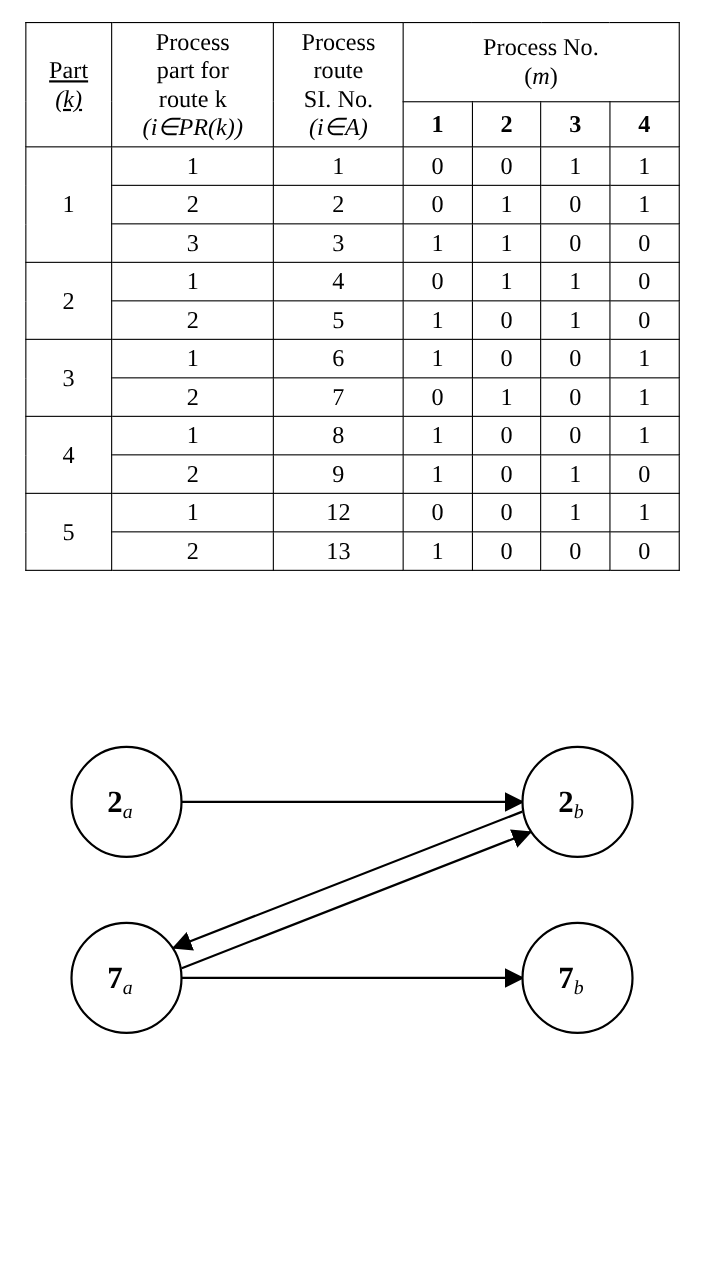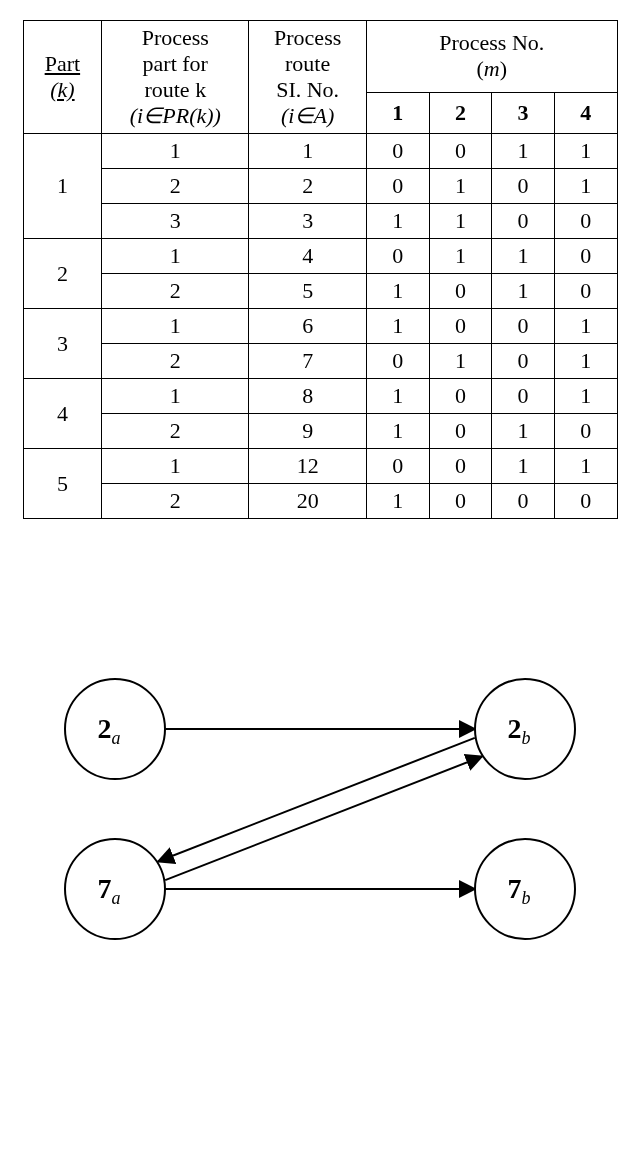--- a/index.html
+++ b/index.html
@@ -154,21 +154,21 @@
         <td rowspan="2">5</td>
         <td>1</td>
         <td>12</td>
         <td>0</td>
         <td>0</td>
         <td>1</td>
         <td>1</td>
       </tr>
       <tr>
         <td>2</td>
-        <td>20</td>
+        <td>13</td>
         <td>1</td>
         <td>0</td>
         <td>0</td>
         <td>0</td>
       </tr>
     </tbody>
 </table>
 
 <div class="graph-wrap">
   <svg id="gsvg" width="600" height="300" viewBox="0 0 600 300">

